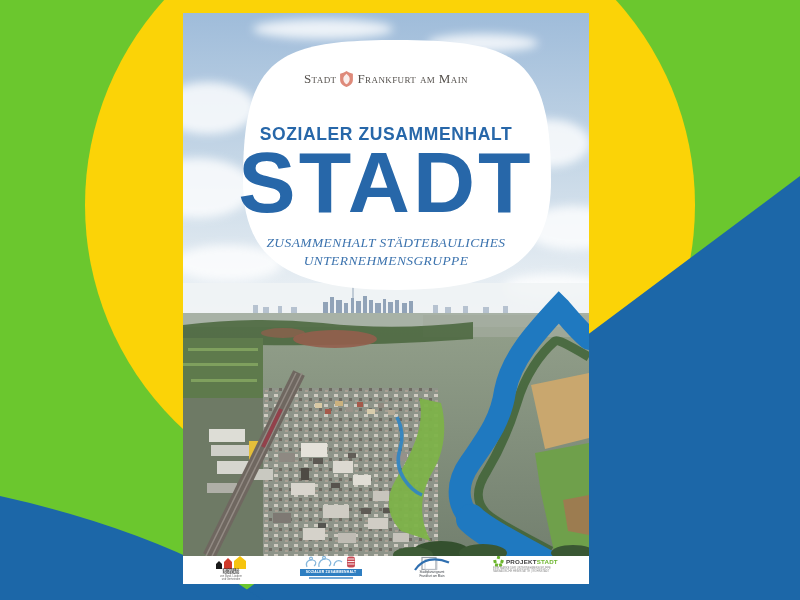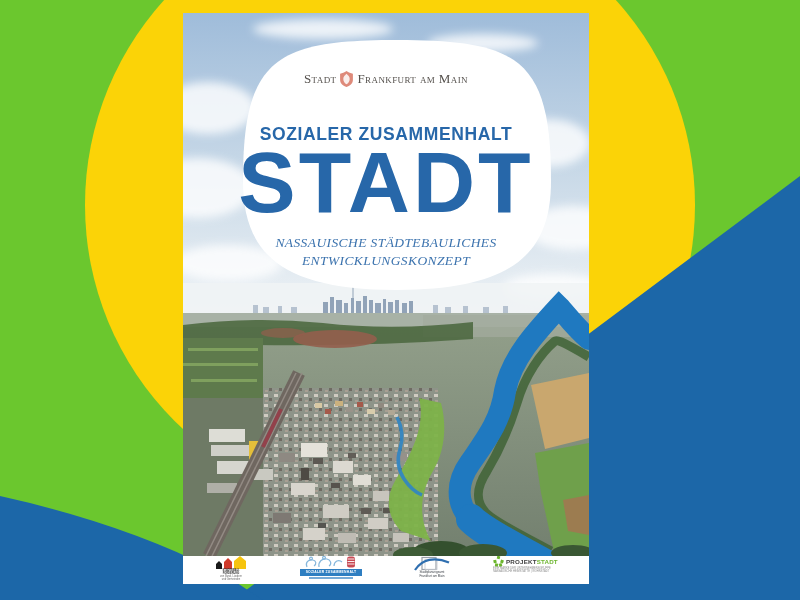--- a/index.html
+++ b/index.html
@@ -209,22 +209,22 @@
         <path d="M6,2.5 C4.5,4 3,5 3,7.5 C3,10 4.5,11.5 6,12.5 C7.5,11.5 9,10 9,7.5 C9,5 7.5,4 6,2.5 Z" fill="#ffffff" opacity=".85"></path>
       </svg>
       <span>Frankfurt am Main</span>
     </div>
 
     <div class="ovl" id="kicker">SOZIALER ZUSAMMENHALT</div>
 
     <div class="ovl" id="bigtitle">STADT</div>
 
     <div class="ovl" id="subtitle">
-      <div>NASSAUISCHE STÄDTEBAULICHES</div>
-      <div>ENTWICKLUNGSKONZEPT</div>
+      <div>ZUSAMMENHALT STÄDTEBAULICHES</div>
+      <div>UNTERNEHMENSGRUPPE</div>
     </div>
 
     <div id="footerbar">
 
       <div class="flogo" id="flogo1">
         <svg class="cc" width="34" height="14" viewBox="0 0 34 14">
           <path d="M2,13 L2,8 L5,5 L8,8 L8,13 Z" style="fill:var(--house-black)"></path>
           <path d="M10,13 L10,6 L14,2 L18,6 L18,13 Z" style="fill:var(--house-red)"></path>
           <path d="M20,13 L20,5 L26,0 L32,5 L32,13 Z" style="fill:var(--house-yellow)"></path>
         </svg>

